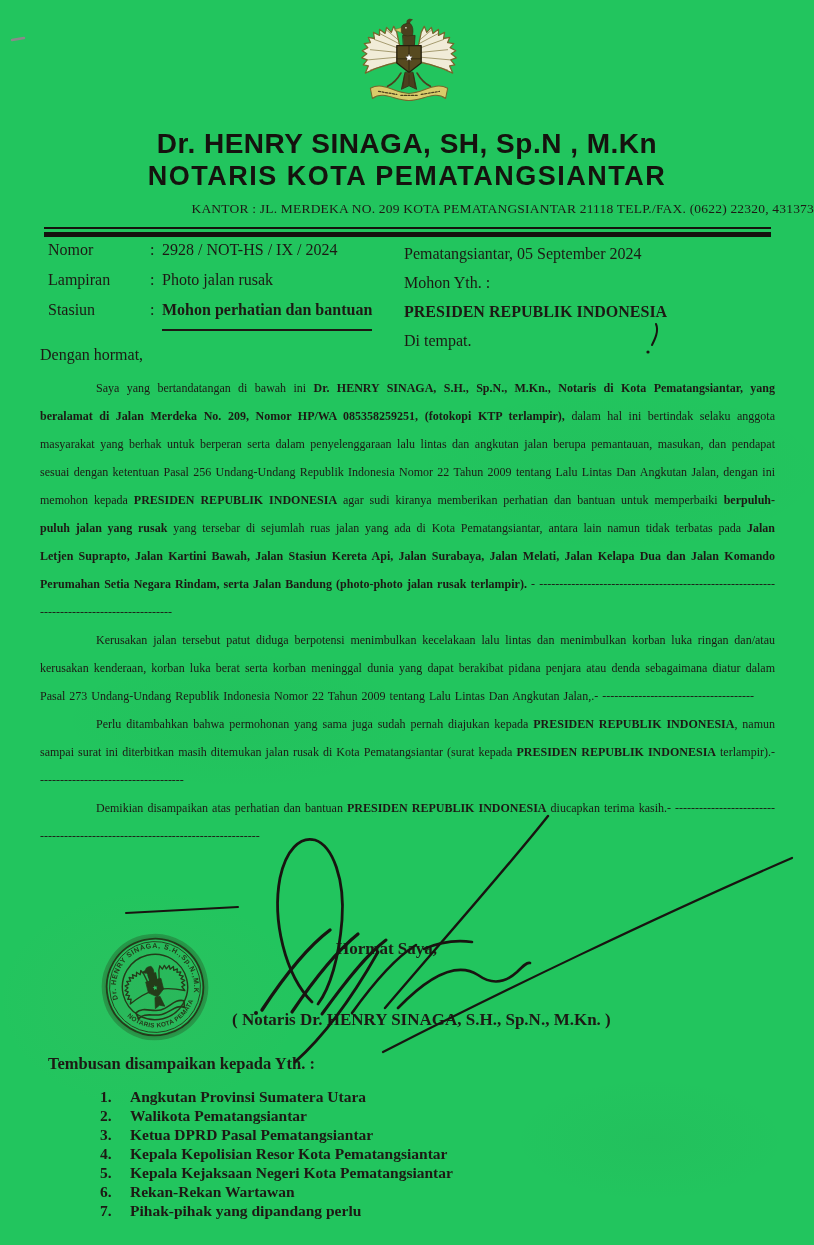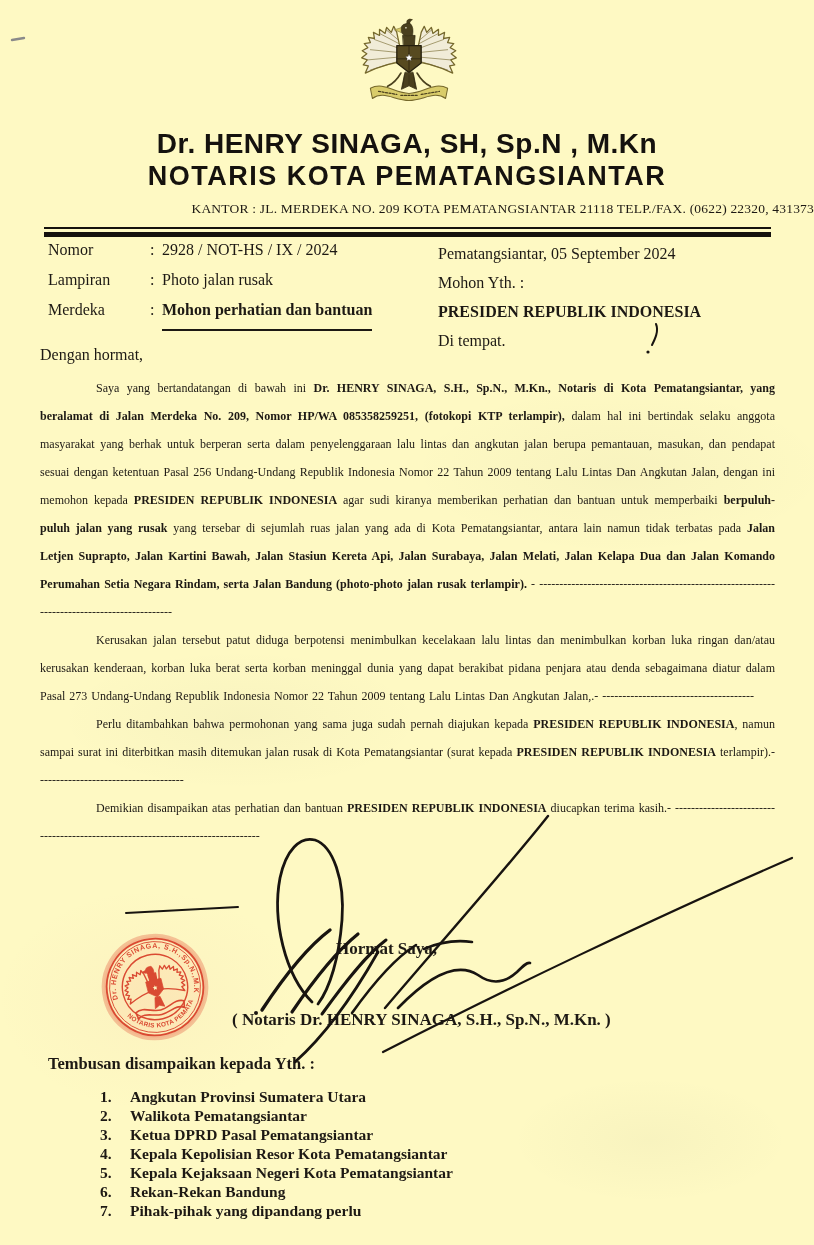--- a/index.html
+++ b/index.html
@@ -1,18 +1,18 @@
 <!DOCTYPE html>
 <html><head>
 <meta charset="utf-8">
 <style>
   html,body{margin:0;padding:0;background:#e8e8e8;}
   .page{
     position:relative;width:814px;height:1245px;margin:0 auto;
-    background:#fef9c3;overflow:hidden;
+    background:#22c55e;overflow:hidden;
     font-family:"Liberation Serif","DejaVu Serif",serif;color:#1d1914;
   }
   
   .page::before{
     content:"";position:absolute;inset:0;pointer-events:none;z-index:0;
     background:
       radial-gradient(220px 160px at 150px 1000px, rgba(210,120,120,0.05), transparent 70%),
       radial-gradient(300px 120px at 620px 470px, rgba(60,60,60,0.03), transparent 70%),
       radial-gradient(260px 100px at 240px 720px, rgba(60,60,60,0.03), transparent 70%),
       radial-gradient(200px 90px at 650px 1140px, rgba(60,60,60,0.03), transparent 70%);
@@ -25,21 +25,21 @@
 
   .hdr-name{top:128px;font-size:28px;font-weight:bold;letter-spacing:.5px;color:#15120e;}
   .hdr-role{top:161px;font-size:27px;font-weight:bold;letter-spacing:1.5px;color:#15120e;}
   .hdr-address{top:201px;font-size:13.5px;letter-spacing:.2px;text-align:right;}
   .hdr-rule{top:227px;left:44px;width:727px;height:3px;border-top:2px solid #15120e;border-bottom:5px solid #15120e;}
 
   .meta{left:48px;top:241px;font-size:16px;}
   .meta .row{height:30px;display:flex;}
   .meta .lbl{width:102px;}
   .meta .colon{width:12px;}
-  .kepada{left:438px;top:239px;font-size:16px;line-height:29px;}
+  .kepada{left:404px;top:239px;font-size:16px;line-height:29px;}
 
   .opening{left:40px;top:346px;font-size:16px;}
   .bodytxt{left:40px;top:374px;width:735px;z-index:1;}
   .bodytxt p{margin:0;font-size:12px;line-height:28px;text-align:justify;text-indent:56px;word-spacing:1px;}
 
   .hormat{left:336px;top:939px;font-size:17px;font-weight:bold;}
   .signer{left:232px;top:1010px;font-size:17px;font-weight:bold;z-index:2;}
 
   .stamp{left:84px;top:916px;width:142px;height:142px;z-index:5;mix-blend-mode:multiply;}
   .sig-overlay{left:0;top:0;width:814px;height:1245px;z-index:4;pointer-events:none;}
@@ -95,21 +95,21 @@
       <span class="lbl">Nomor</span>
       <span class="colon">:</span>
       <span>2928 / NOT-HS / IX / 2024</span>
     </div>
     <div class="row">
       <span class="lbl">Lampiran</span>
       <span class="colon">:</span>
       <span>Photo jalan rusak</span>
     </div>
     <div class="row">
-      <span class="lbl">Merdeka</span>
+      <span class="lbl">Stasiun</span>
       <span class="colon">:</span>
       <span class="bu">Mohon perhatian dan bantuan</span>
     </div>
   </div>
 
   <div class="abs kepada">
     <div>Pematangsiantar, 05 September 2024</div>
     <div>Mohon Yth. :</div>
     <div class="b">PRESIDEN REPUBLIK INDONESIA</div>
     <div>Di tempat.</div>
@@ -202,21 +202,21 @@
     <div class="item">
       <span class="num">4.</span>
       <span>Kepala Kepolisian Resor Kota Pematangsiantar</span>
     </div>
     <div class="item">
       <span class="num">5.</span>
       <span>Kepala Kejaksaan Negeri Kota Pematangsiantar</span>
     </div>
     <div class="item">
       <span class="num">6.</span>
-      <span>Rekan-Rekan Bandung</span>
+      <span>Rekan-Rekan Wartawan</span>
     </div>
     <div class="item">
       <span class="num">7.</span>
       <span>Pihak-pihak yang dipandang perlu</span>
     </div>
   </div>
 
 </div>
 
 </body></html>

